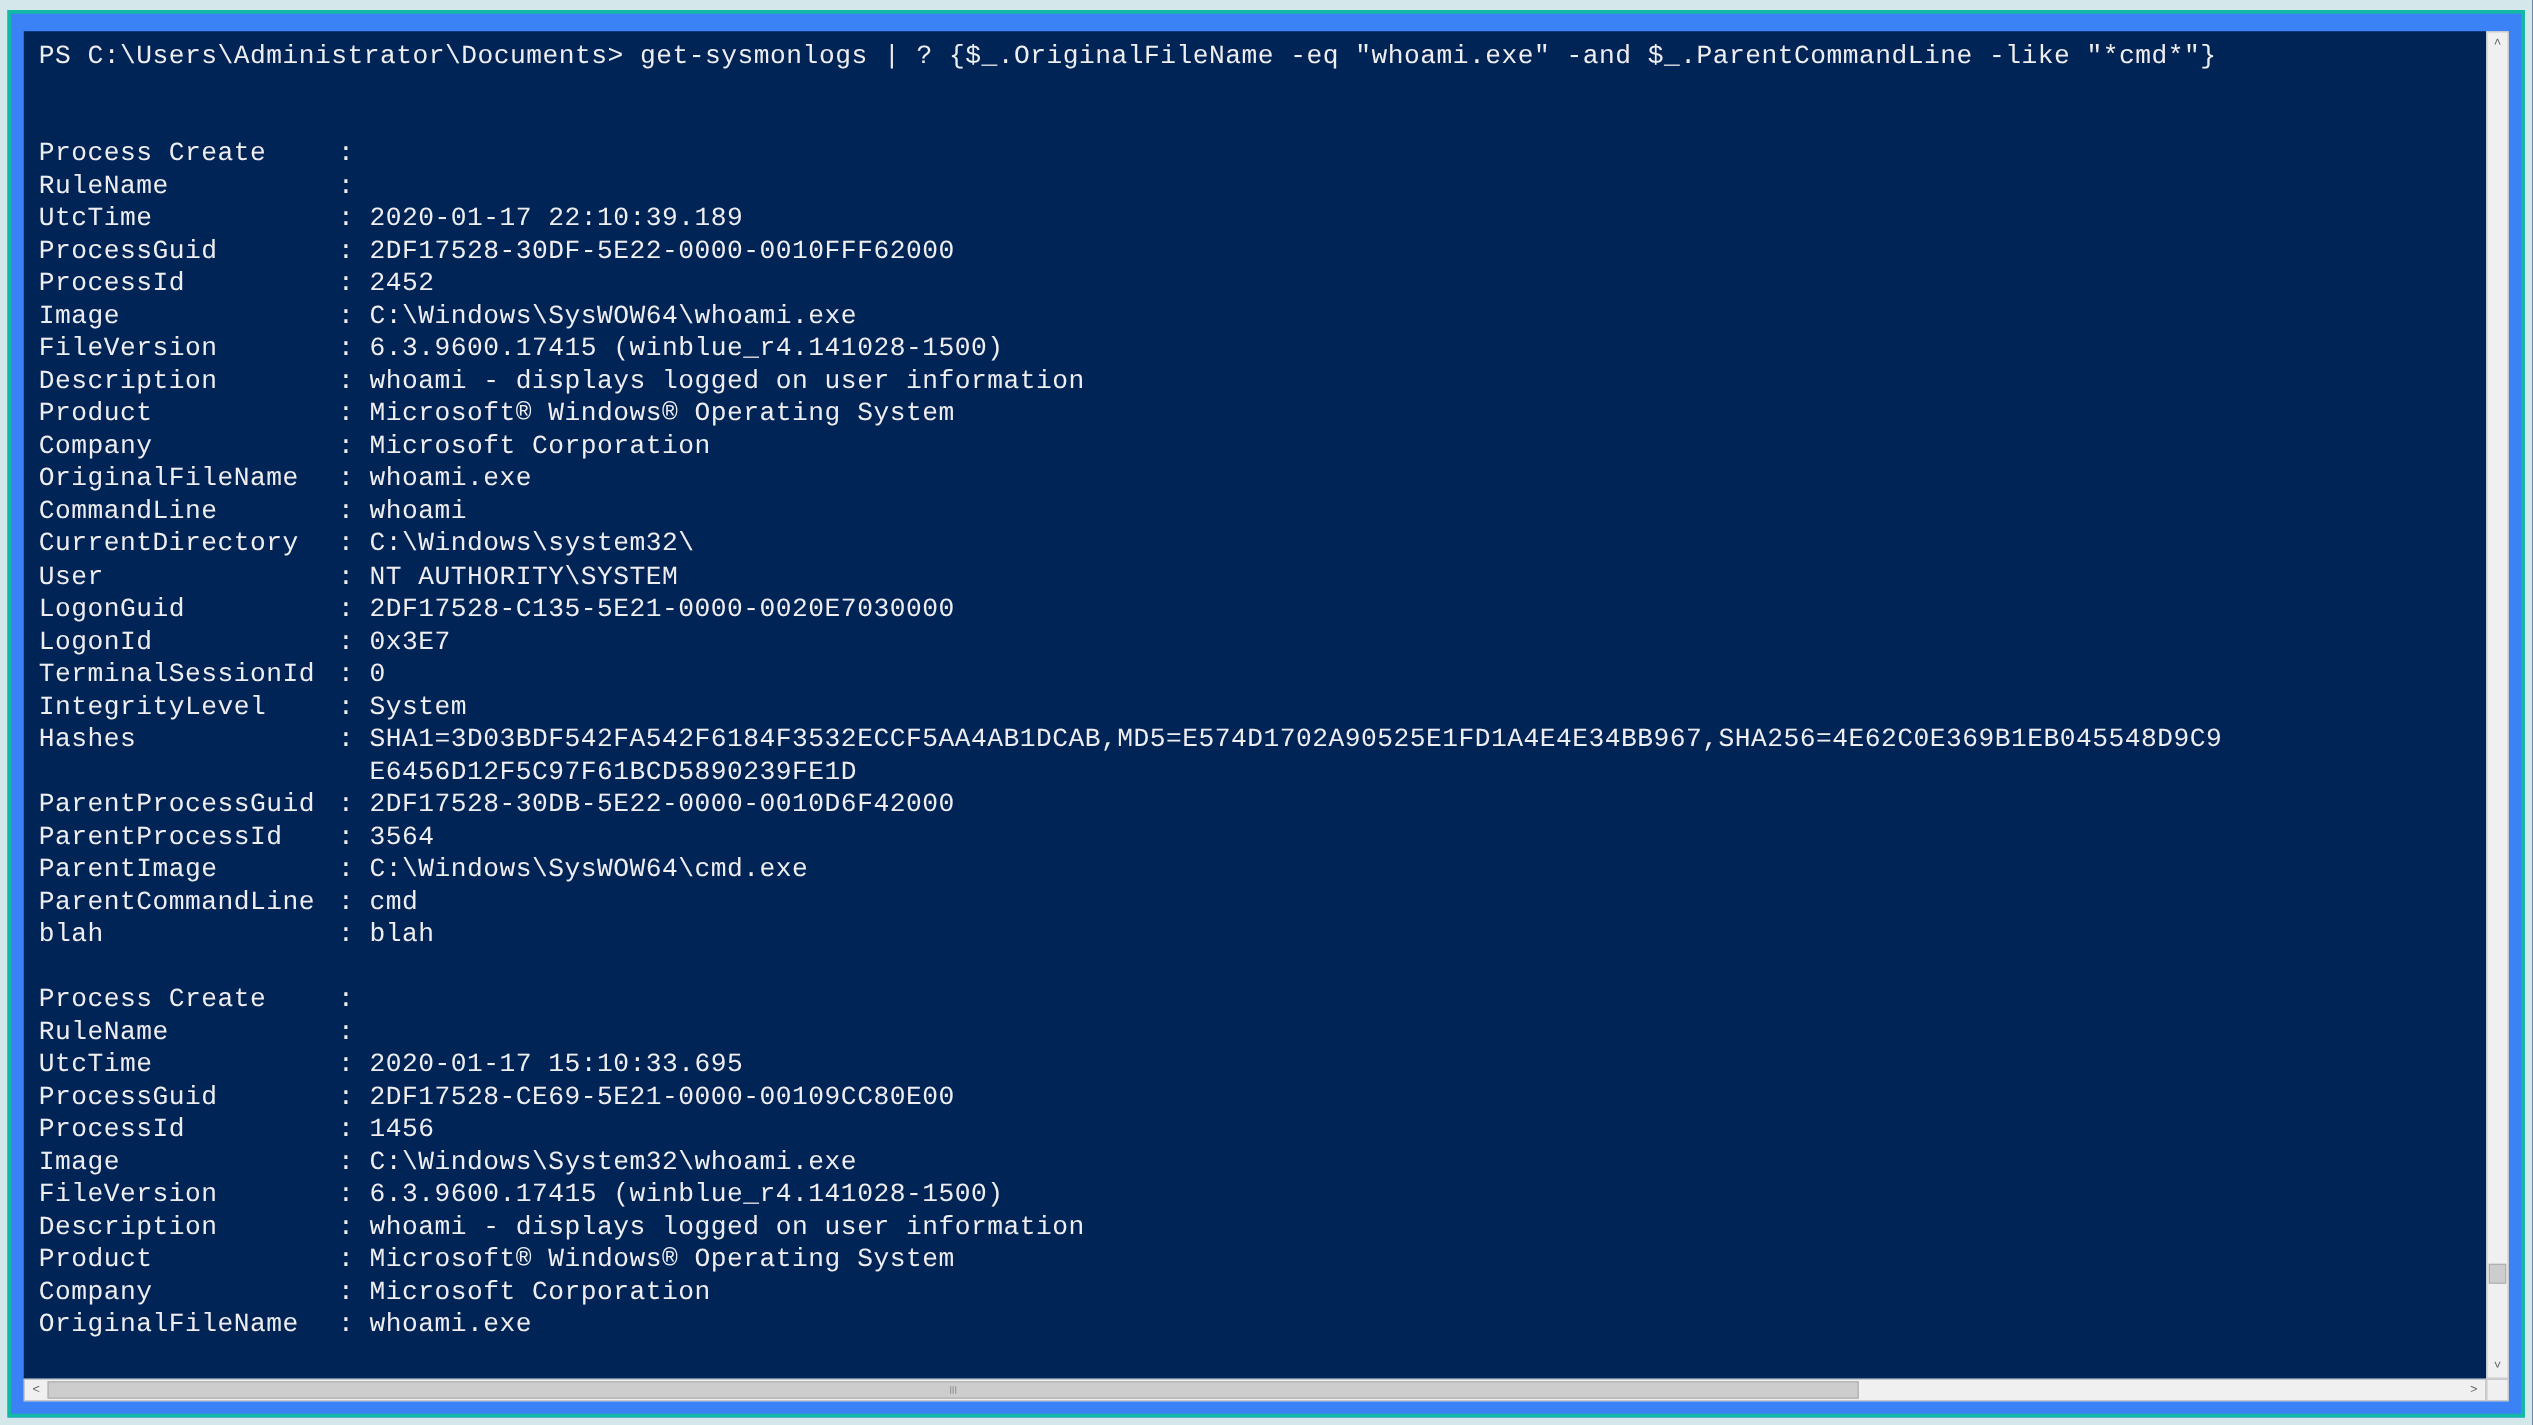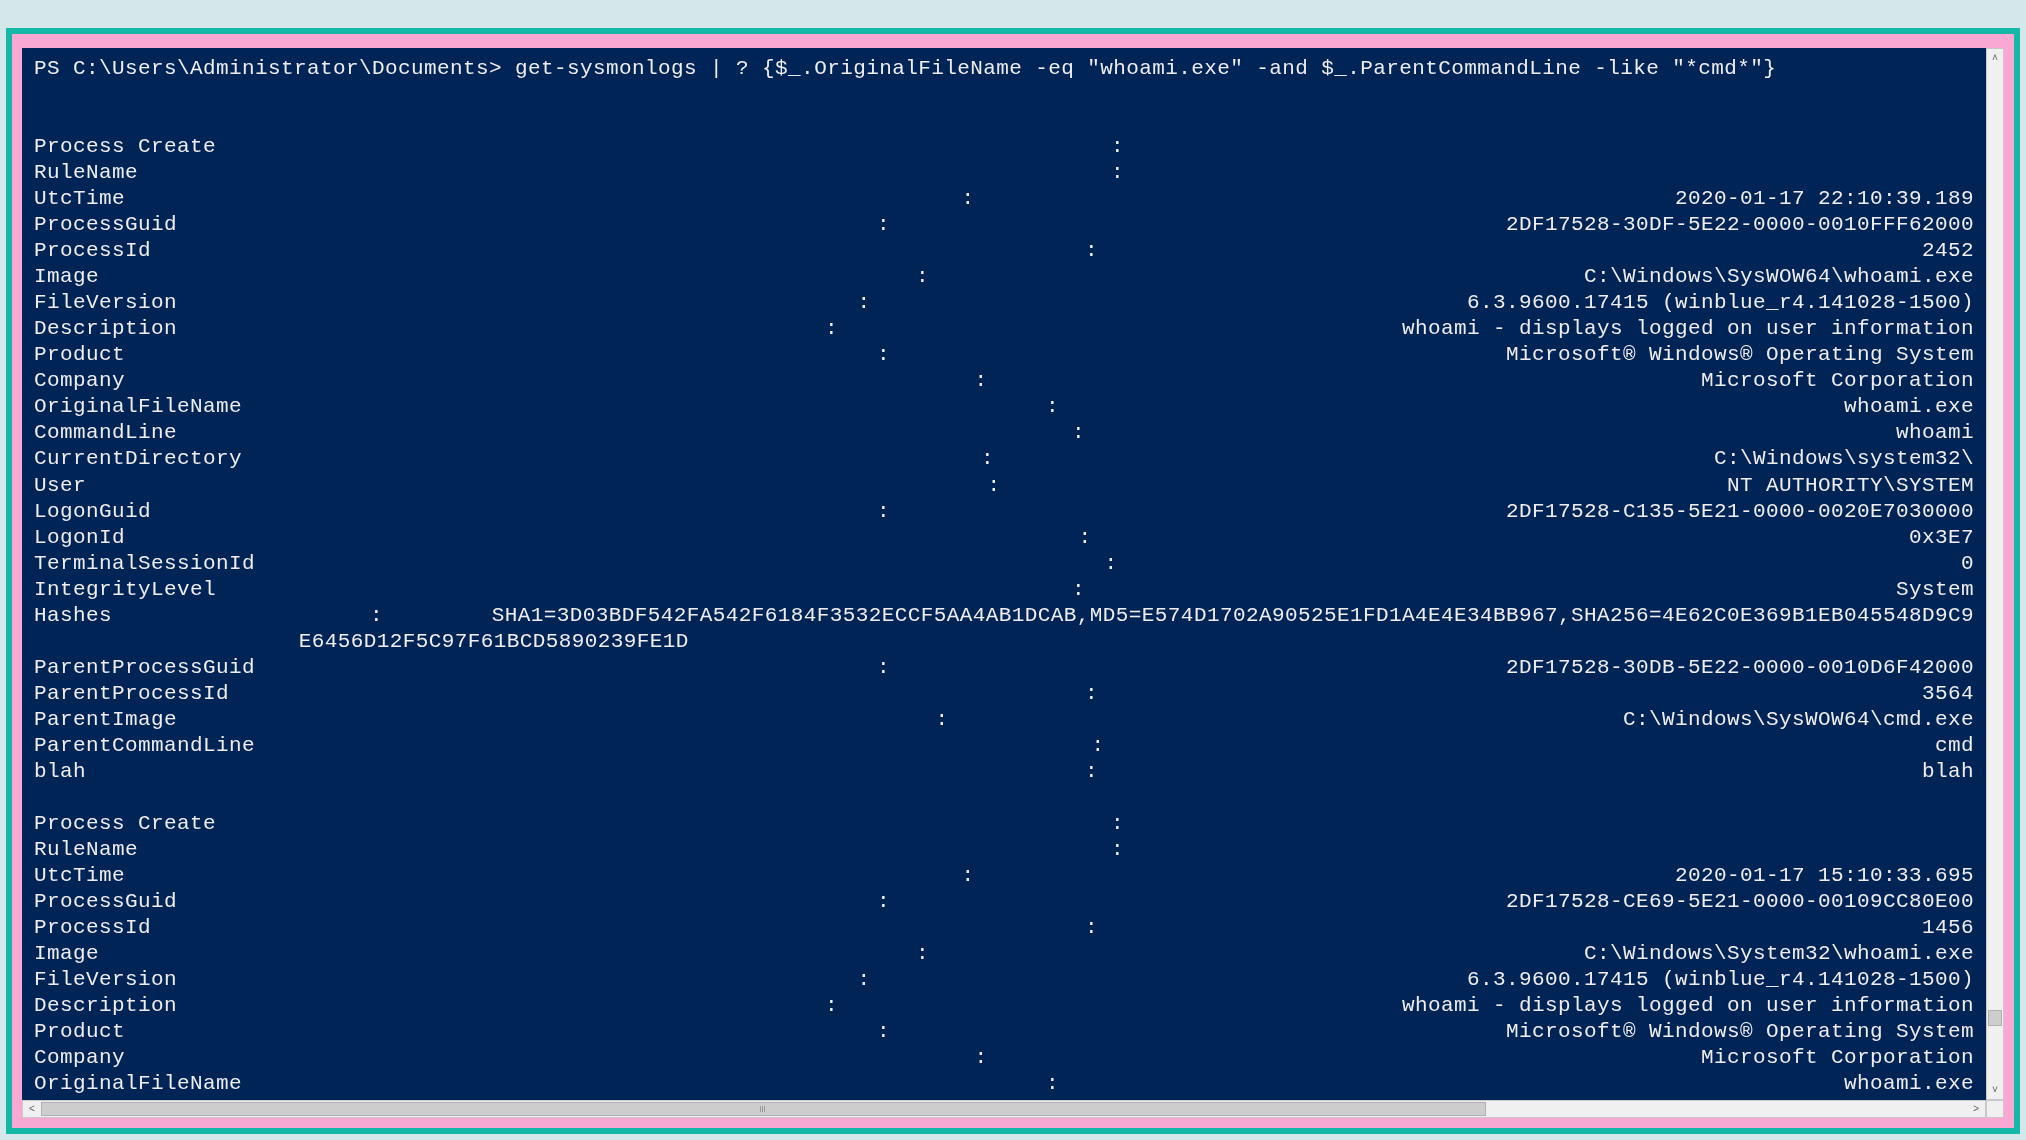--- a/index.html
+++ b/index.html
@@ -9,23 +9,22 @@
     font-family: Consolas, 'Courier New', monospace;
     font-size: 21px;
     overflow: hidden;
   }
   .window-frame {
     position: absolute;
     top: 8px;
     left: 6px;
     right: 6px;
     bottom: 6px;
-    background: #f9a8d4;
-    border: 6px solid #14b8a6;
-    margin-top: 20px;
+    background: #3b82f6;
+    border: 3px solid #14b8a6;
   }
   .console-viewport {
     position: absolute;
     top: 14px;
     left: 10px;
     right: 28px;
     bottom: 28px;
     background: #012456;
     color: #eeedf0;
     overflow: hidden;
@@ -125,21 +124,21 @@
   .corner {
     position: absolute;
     right: 10px;
     bottom: 10px;
     width: 18px;
     height: 18px;
     background: #f0f0f0;
     border: 1px solid #c8c8c8;
   }
   .line { display: block; }
-  .kv { display: flex; justify-content: space-between; }
+  .kv { display: flex; }
   .kv .k { display: inline-block; width: 19ch; }
   .kv .sep { display: inline-block; width: 2ch; }
   .kv .v { display: inline-block; }
   .wrap-indent { padding-left: 21ch; }
 </style>
 </head>
 <body>
 
 <div class="window-frame">
 

